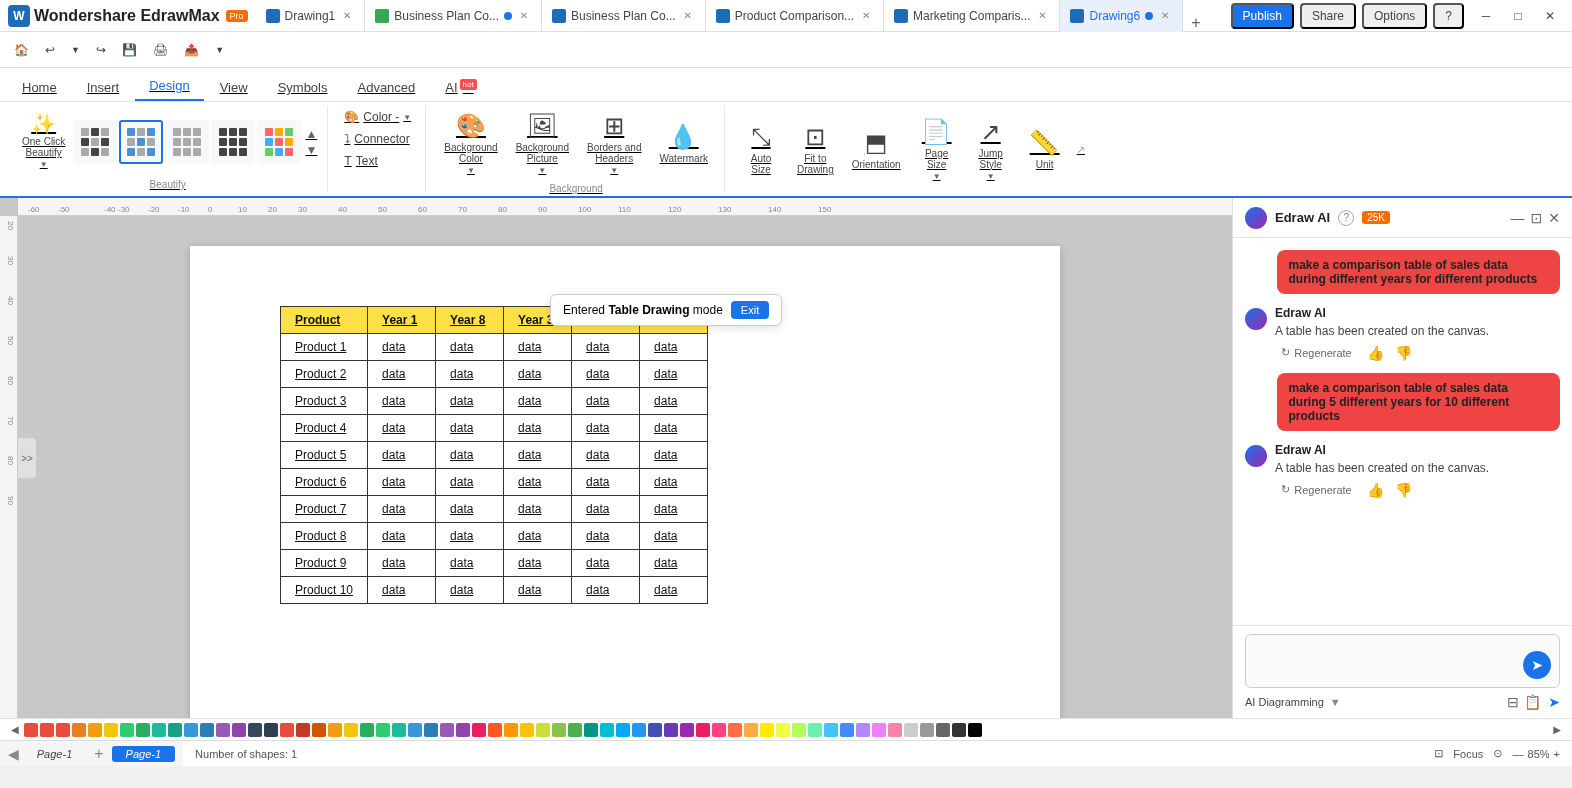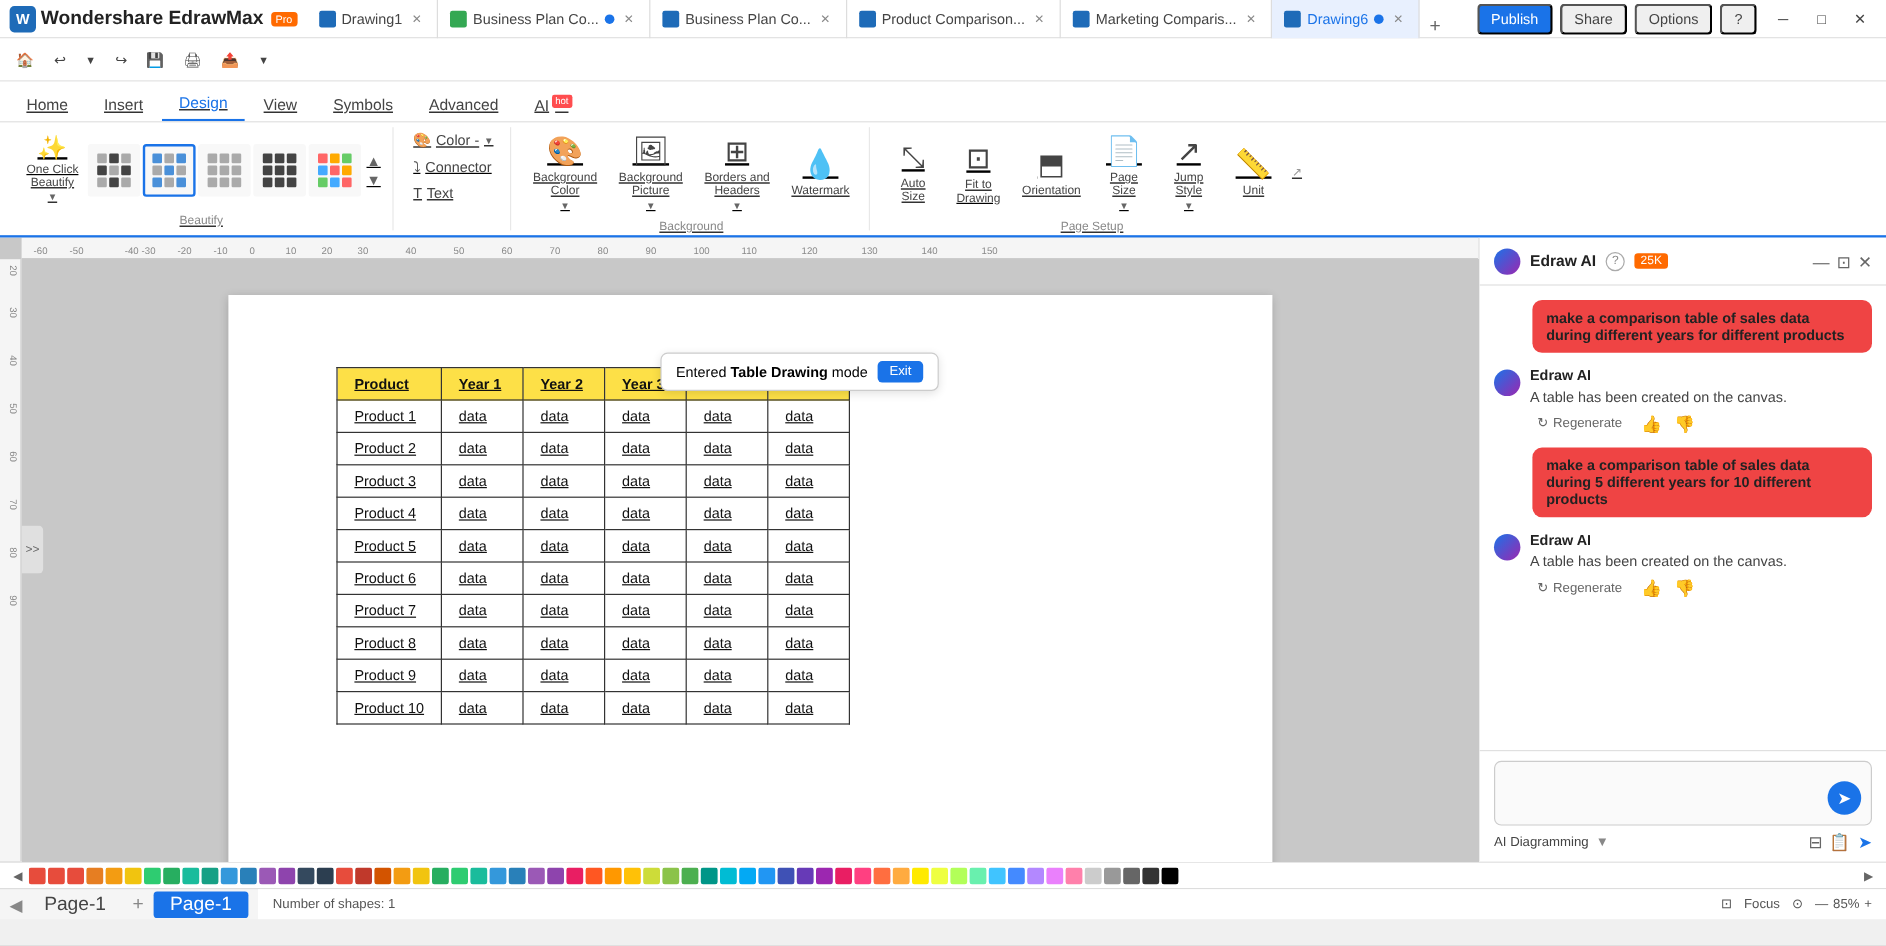--- a/index.html
+++ b/index.html
@@ -335,21 +335,21 @@
       align-items: center;
       padding: 0 8px;
       gap: 2px;
       overflow: hidden;
     }
     .color-swatch {
       width: 14px; height: 14px; border-radius: 2px; cursor: pointer; flex-shrink: 0;
     }
     .palette-arrow { font-size: 10px; color: #666; cursor: pointer; padding: 0 3px; }
     .page-tab {
-      padding: 2px 14px; font-size: 16px; border-radius: 3px; cursor: pointer; color: #444;
+      padding: 2px 14px; font-size: 11px; border-radius: 3px; cursor: pointer; color: #444; font-style: italic;
     }
     .page-tab.active { background: #1a73e8; color: #fff; }
 
     
     #top-actions {
       display: flex; align-items: center; gap: 6px; margin-left: auto; padding-right: 8px;
     }
     .top-action-btn {
       display: flex; align-items: center; gap: 4px;
       padding: 4px 10px; border-radius: 4px; cursor: pointer; font-size: 12px; color: #444;
@@ -613,21 +613,20 @@
           <span class="ribbon-dropdown-arrow">▼</span>
         </div>
         <div class="ribbon-large-btn">
           <div class="ribbon-large-icon">📏</div>
           <div class="ribbon-large-label">Unit</div>
         </div>
         <div style="display:flex;align-items:center;margin-left:4px;">
           <span style="font-size:10px;color:#999;cursor:pointer;">↗</span>
         </div>
       </div>
-      <div class="ribbon-group-label">Page Setup</div>
     </div>
   </div>
 </div>
 
 <div id="main-area" style="height:calc(100vh - 32px - 36px - 130px - 48px - 22px); min-height:340px;">
 
   <div id="canvas-container">
     <div id="ruler-top">
       <div style="position:relative;width:100%;height:100%;">
         <span style="position:absolute;left:10px;bottom:1px;font-size:8px;color:#888;">-60</span>
@@ -673,21 +672,21 @@
         <div class="tooltip-bubble">
           <span>Entered <strong>Table Drawing</strong> mode</span>
           <button class="tooltip-exit-btn">Exit</button>
         </div>
 
         <table class="canvas-table" id="canvas-table">
           <tbody id="table-body">
               <tr>
                 <td style="font-weight: 600;">Product</td>
                 <td style="font-weight: 600;">Year 1</td>
-                <td style="font-weight: 600;">Year 2</td>
+                <td style="font-weight: 600;">Year 8</td>
                 <td style="font-weight: 600;">Year 3</td>
                 <td style="font-weight: 600;">Year 4</td>
                 <td style="font-weight: 600;">Year 5</td>
               </tr>
               <tr>
                 <td>Product 1</td>
                 <td>data</td>
                 <td>data</td>
                 <td>data</td>
                 <td>data</td>

